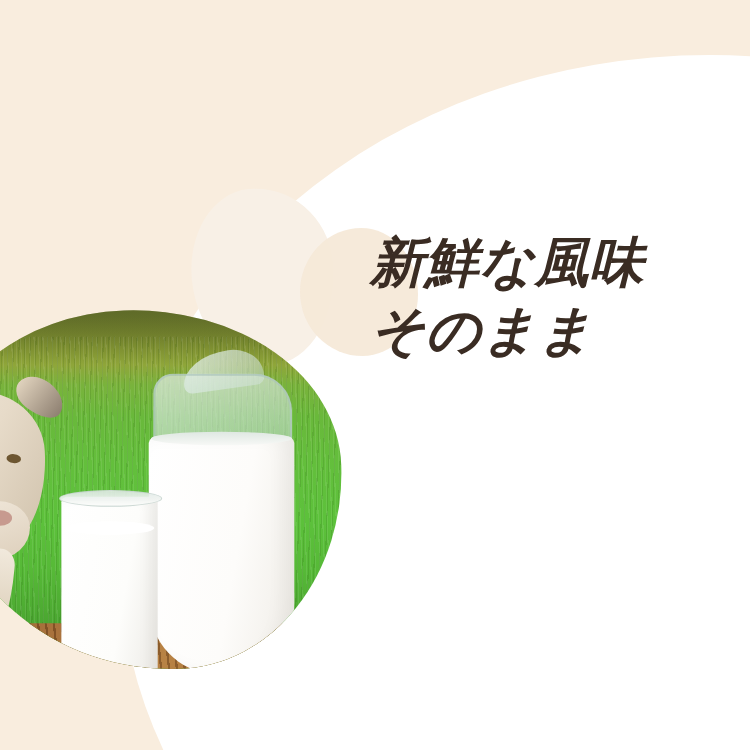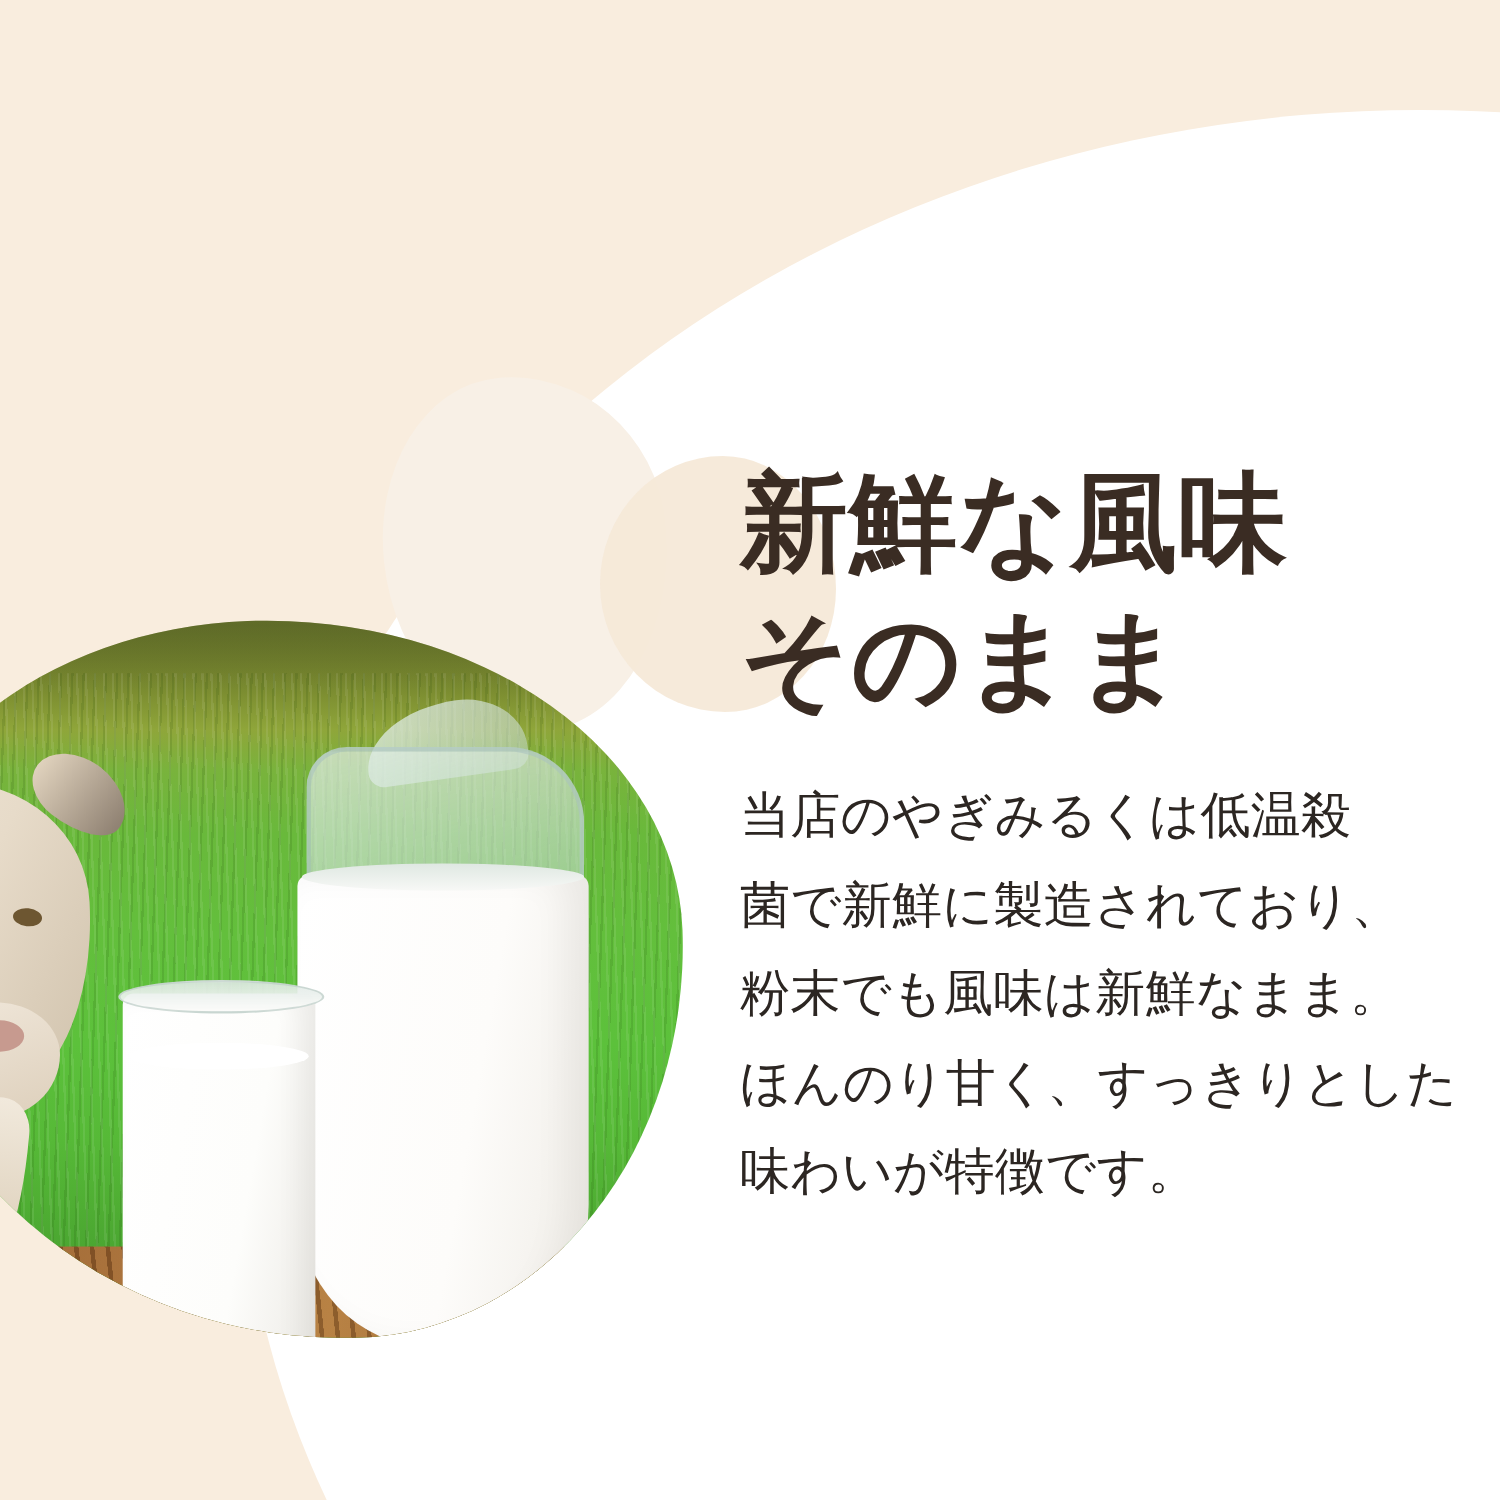--- a/index.html
+++ b/index.html
@@ -10,20 +10,21 @@
   body {
     font-family: "Liberation Sans", "DejaVu Sans", sans-serif;
   }
 
   #banner {
     position: relative;
     width: 750px;
     height: 750px;
     overflow: hidden;
     background: #8b5cf6;
+    font-style: italic;
   }
 
   
   .bg-base {
     position: absolute;
     inset: 0;
     background: #ffffff;
   }
 
   
@@ -327,20 +328,15 @@
 
       <div class="tumbler"></div>
       <div class="tumbler-rim"></div>
       <div class="tumbler-milk-top"></div>
     </div>
   </div>
 
   <div class="text-col">
     <h1 class="headline">新鮮な風味
 そのまま</h1>
-    <p class="body-copy">当店のやぎみるくは低温殺
-菌で新鮮に製造されており、
-粉末でも風味は新鮮なまま。
-ほんのり甘く、すっきりとした
-味わいが特徴です。</p>
   </div>
 
 </div>
 
 </body></html>

